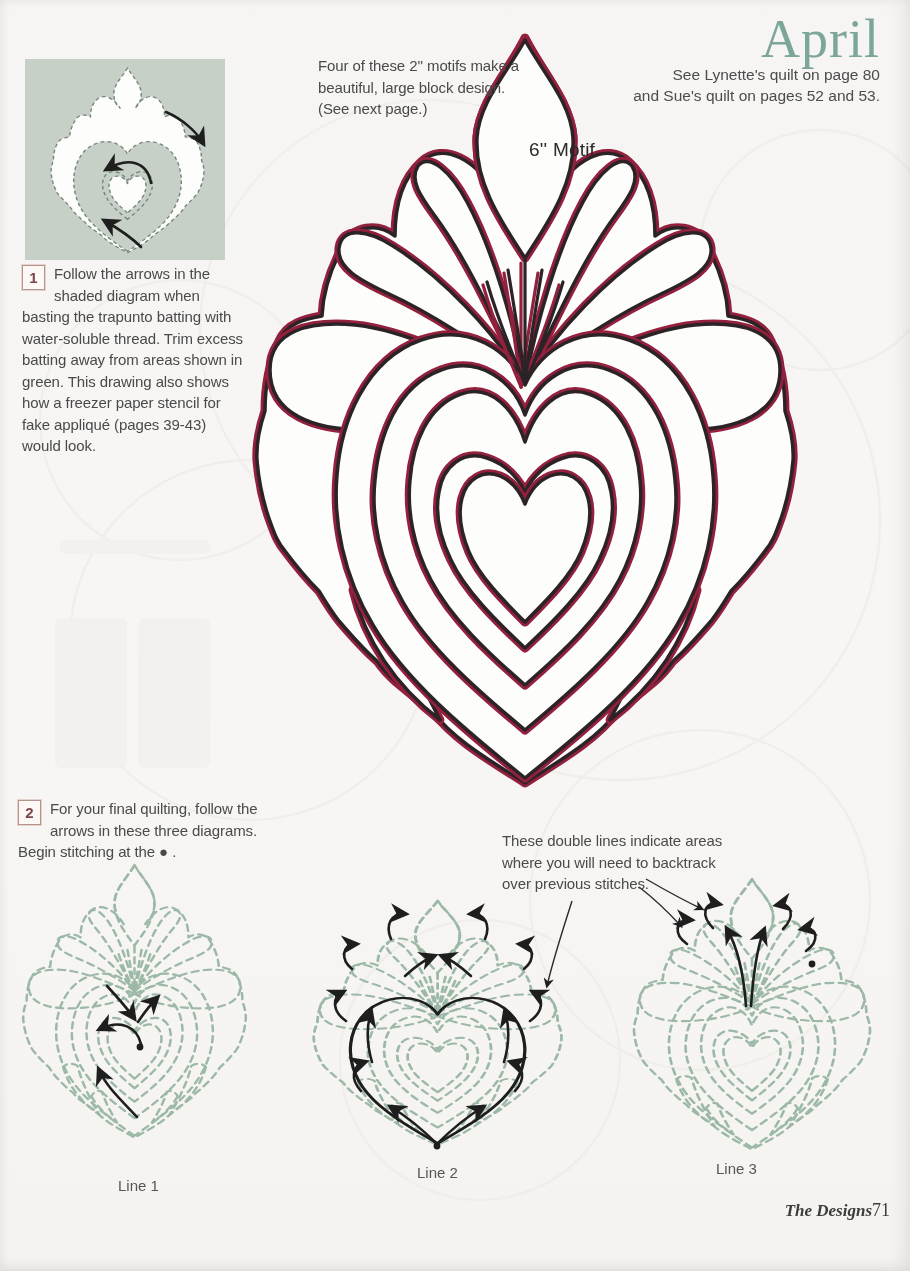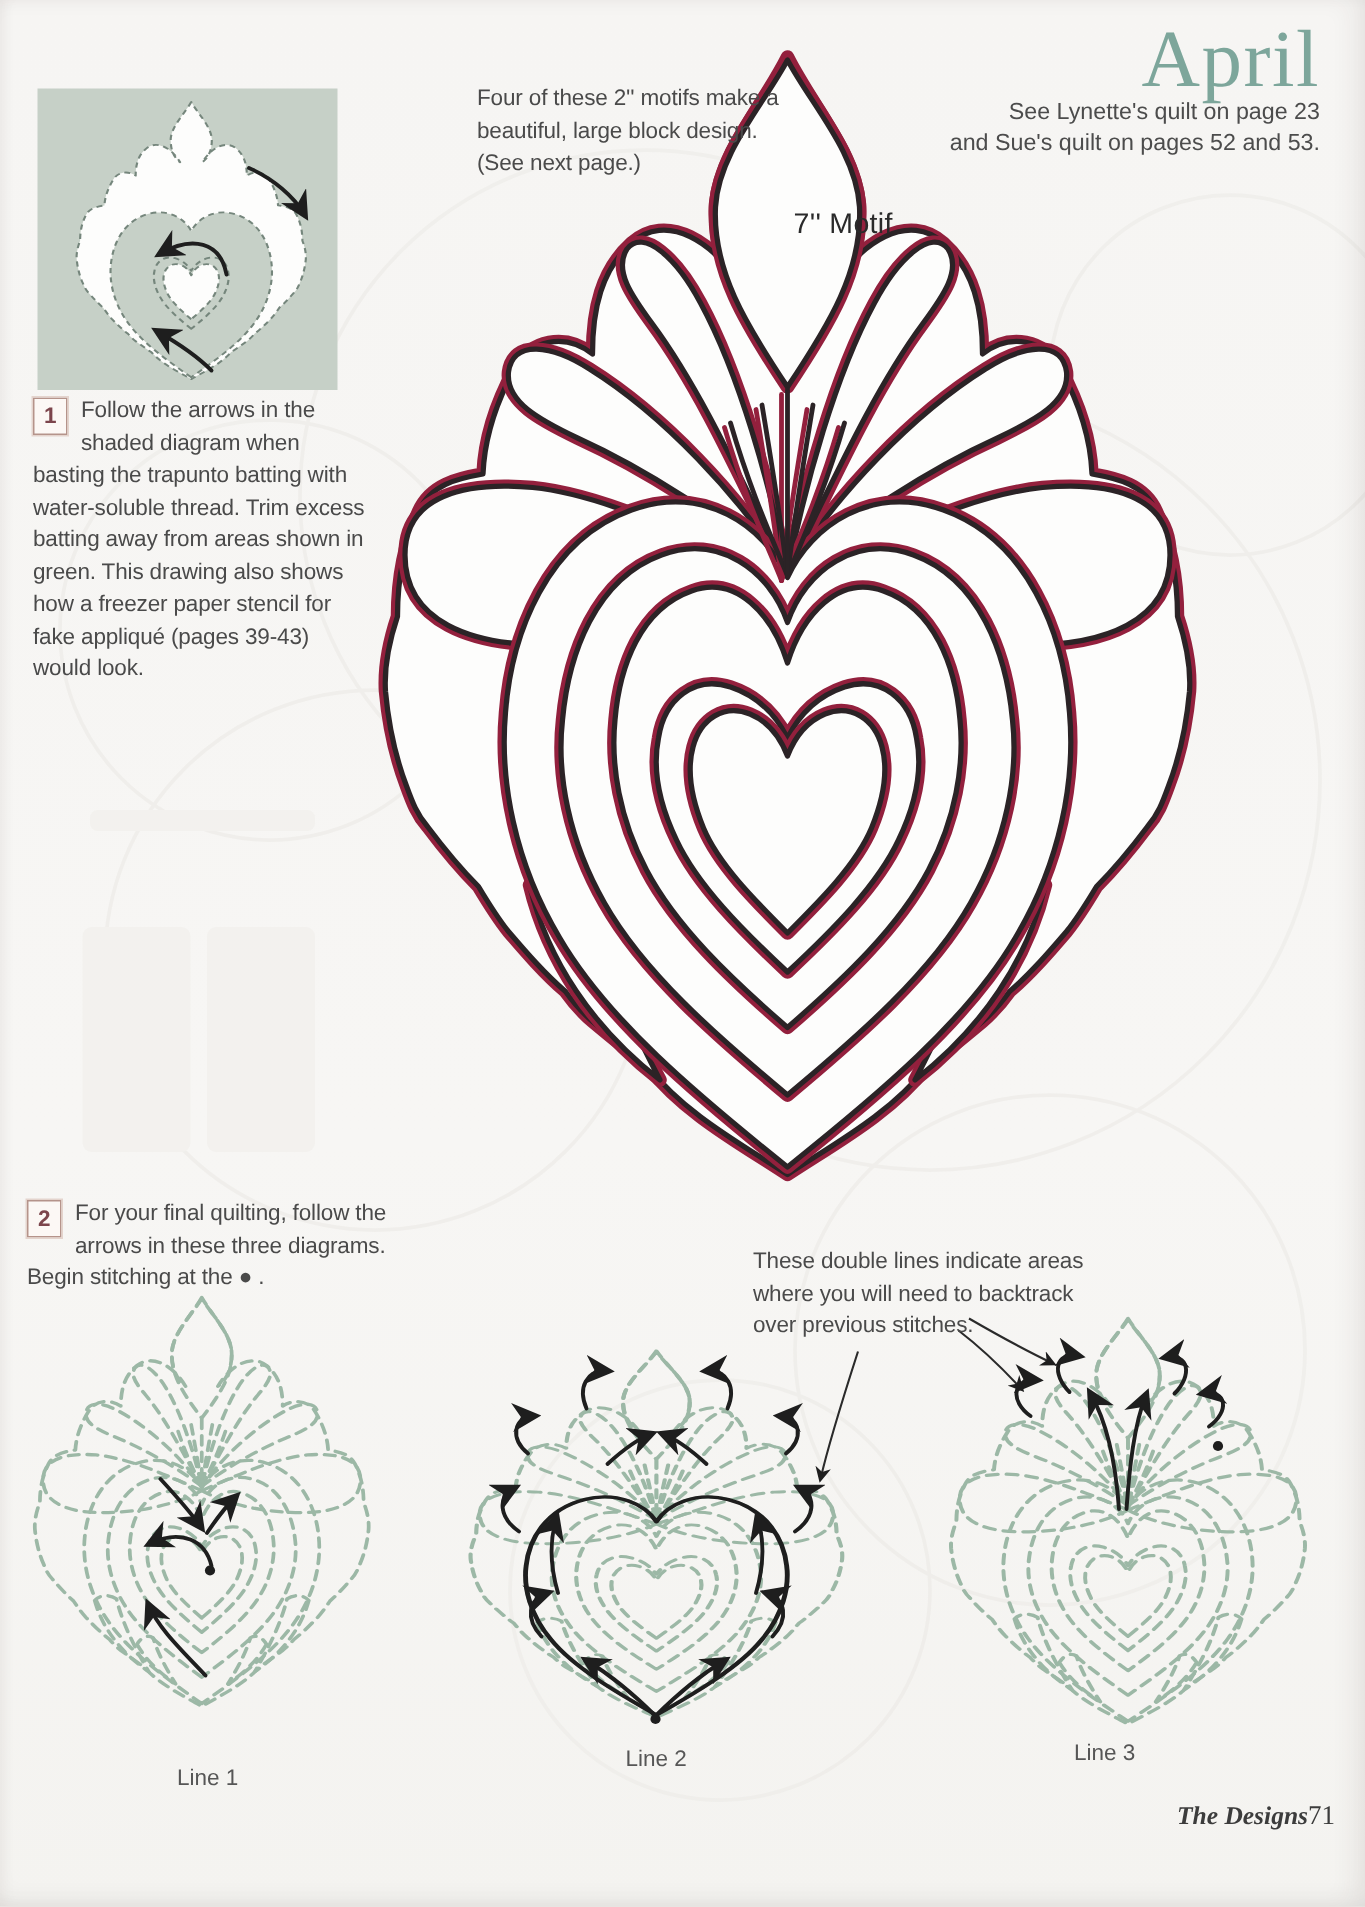--- a/index.html
+++ b/index.html
@@ -219,26 +219,26 @@
 
   <g>
     <path class="arwT" d="M572,901 C562,932 553,960 547,986"></path>
     <path class="arwT" d="M646,879 C665,890 683,900 702,909"></path>
     <path class="arwT" d="M639,887 C656,900 669,913 681,926"></path>
   </g>
 </svg>
 
 <div class="title">April</div>
 <div class="subtitle">
-  <div>See Lynette's quilt on page 23</div>
+  <div>See Lynette's quilt on page 80</div>
   <div>and Sue's quilt on pages 52 and 53.</div>
 </div>
 
 <div class="txt blocknote">Four of these 2'' motifs make a beautiful, large block design. (See next page.)</div>
-<div class="motiflabel">7'' Motif</div>
+<div class="motiflabel">6'' Motif</div>
 
 <div class="step step1">
   <span class="num">1</span>
   <span class="txt" style="position:static">Follow the arrows in the shaded diagram when basting the trapunto batting with water-soluble thread. Trim excess batting away from areas shown in green. This drawing also shows how a freezer paper stencil for fake appliqué (pages 39-43) would look.</span>
 </div>
 
 <div class="step step2">
   <span class="num">2</span>
   <span class="txt" style="position:static">For your final quilting, follow the arrows in these three diagrams. Begin stitching at the ● .</span>
 </div>

